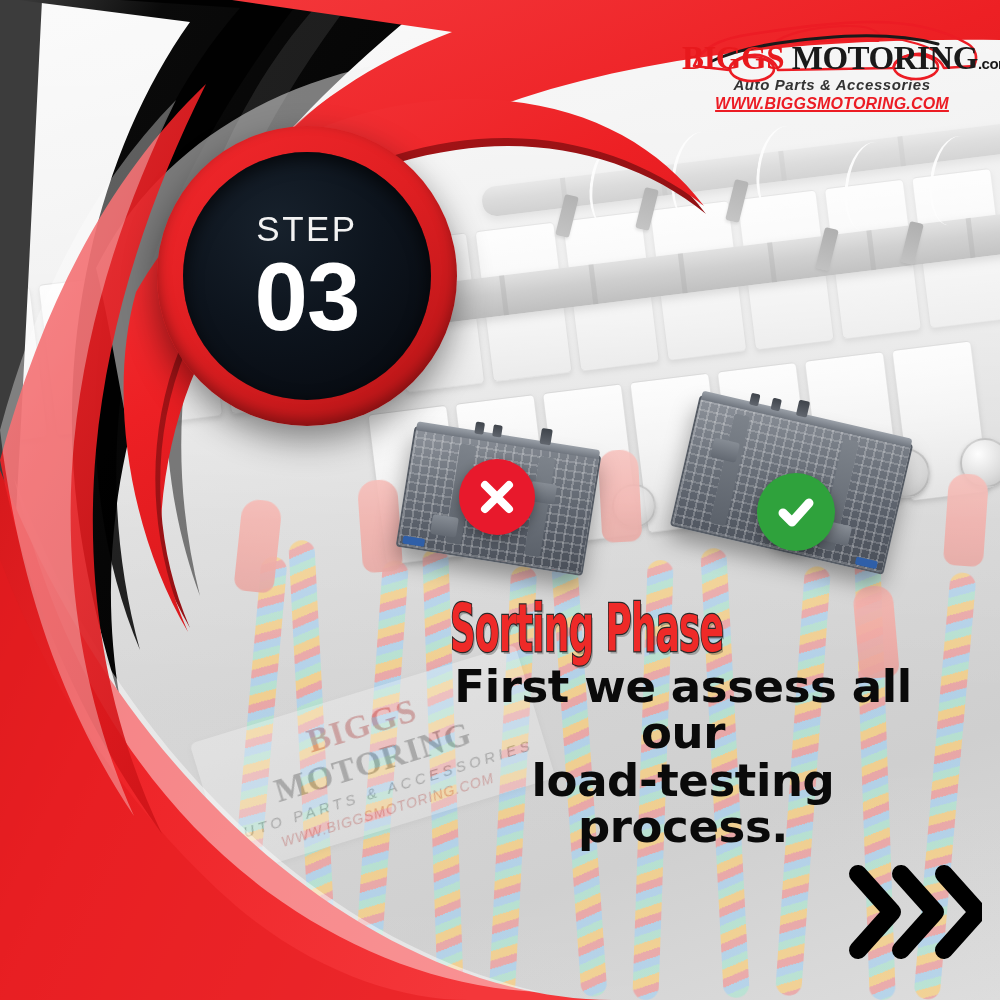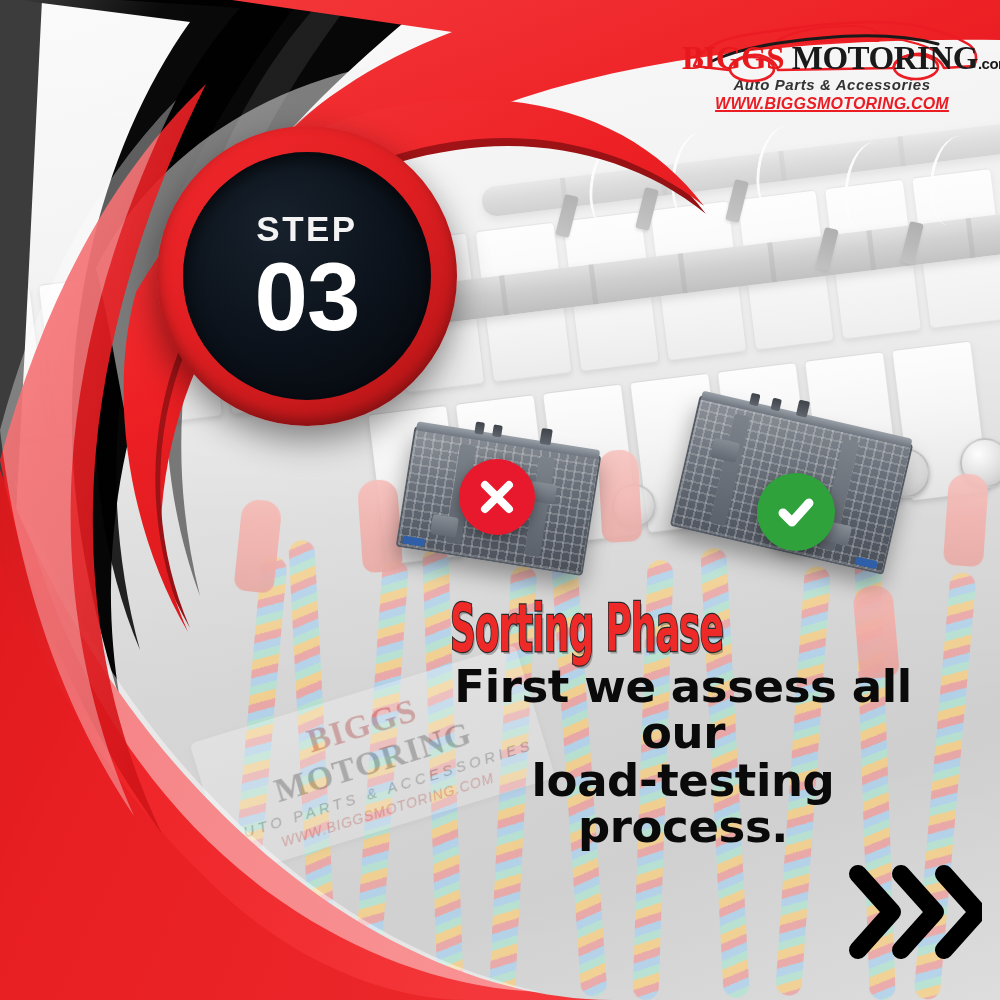--- a/index.html
+++ b/index.html
@@ -119,21 +119,21 @@
   }
   .badge-core{
     position:absolute;left:26px;top:26px;right:26px;bottom:26px;
     border-radius:50%;
     background:radial-gradient(circle at 38% 30%,#17212c 0%,#0d141d 45%,#05070c 100%);
     box-shadow:inset 0 6px 18px rgba(0,0,0,.7);
     display:flex;flex-direction:column;align-items:center;justify-content:center;
     color:#fff;
   }
   .badge-word{
-    font-size:35px;letter-spacing:2.5px;font-weight:700;
+    font-size:35px;letter-spacing:2.5px;font-weight:400;
     color:#f3f3f3;margin-bottom:2px;
   }
   .badge-num{
     font-size:96px;font-weight:bold;line-height:.95;letter-spacing:-1px;
     color:#ffffff;
   }
 
   
   .logo{
     position:absolute;right:18px;top:14px;width:300px;height:104px;

